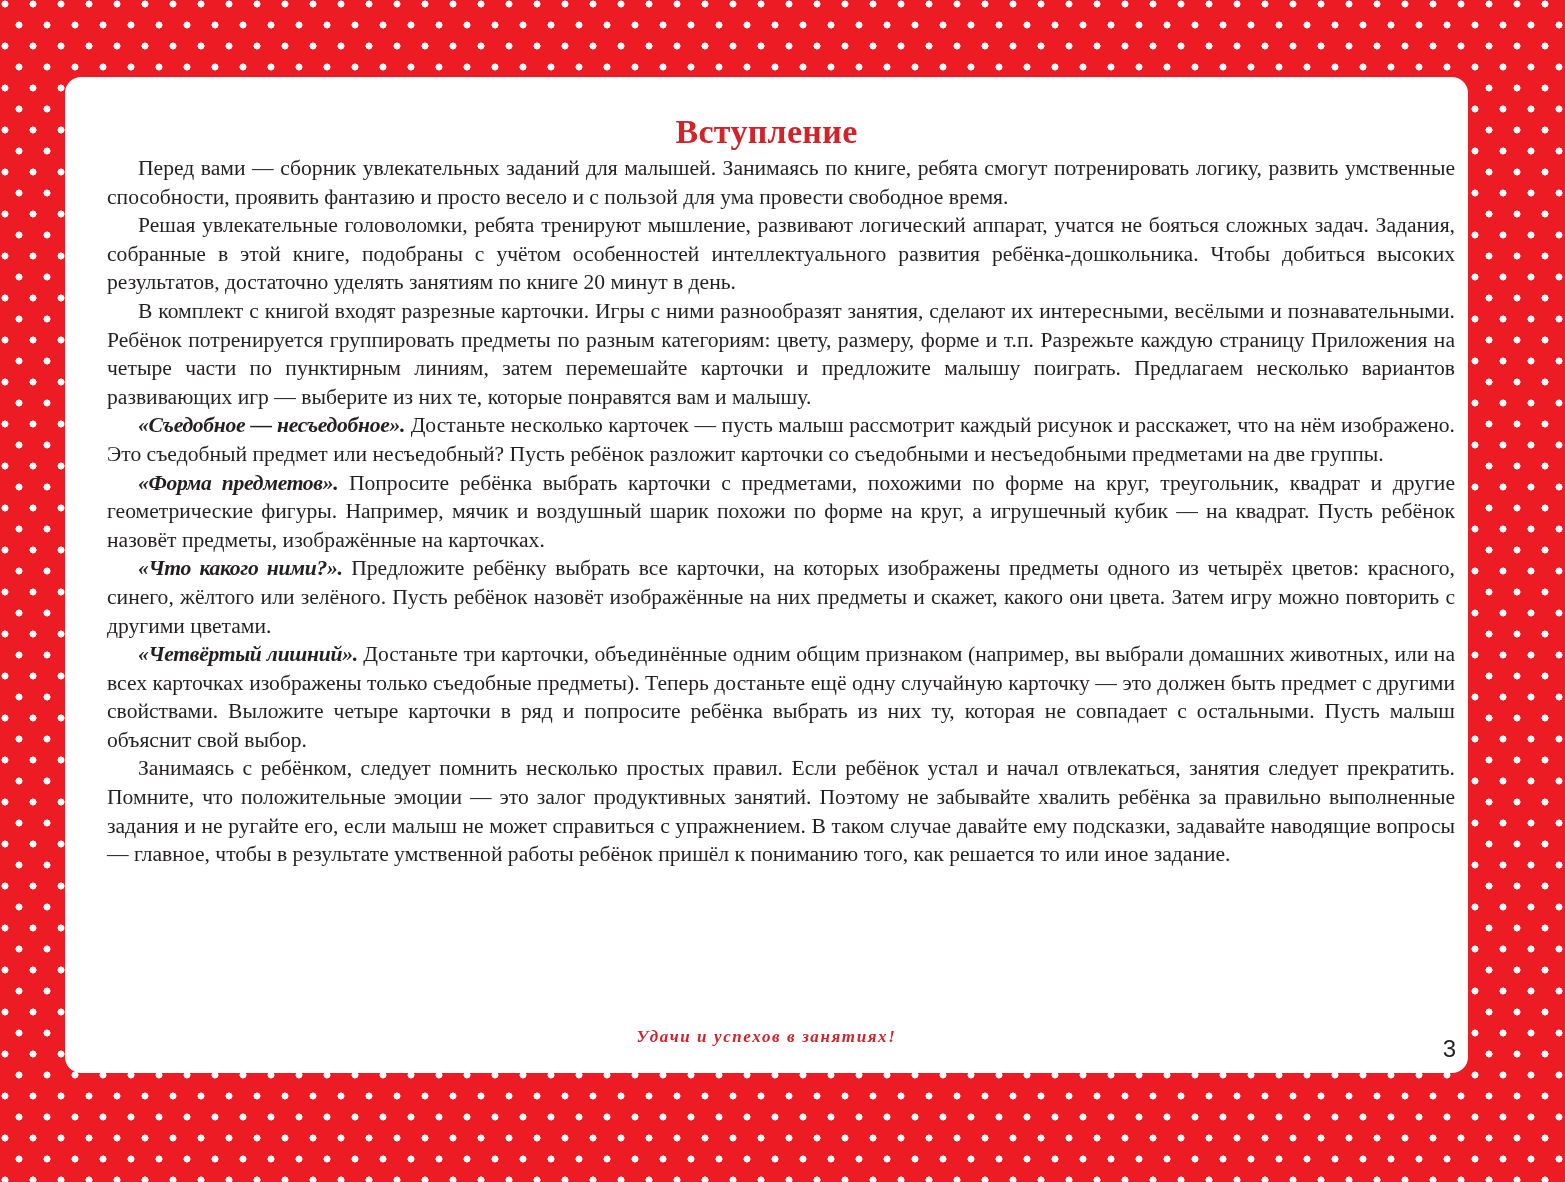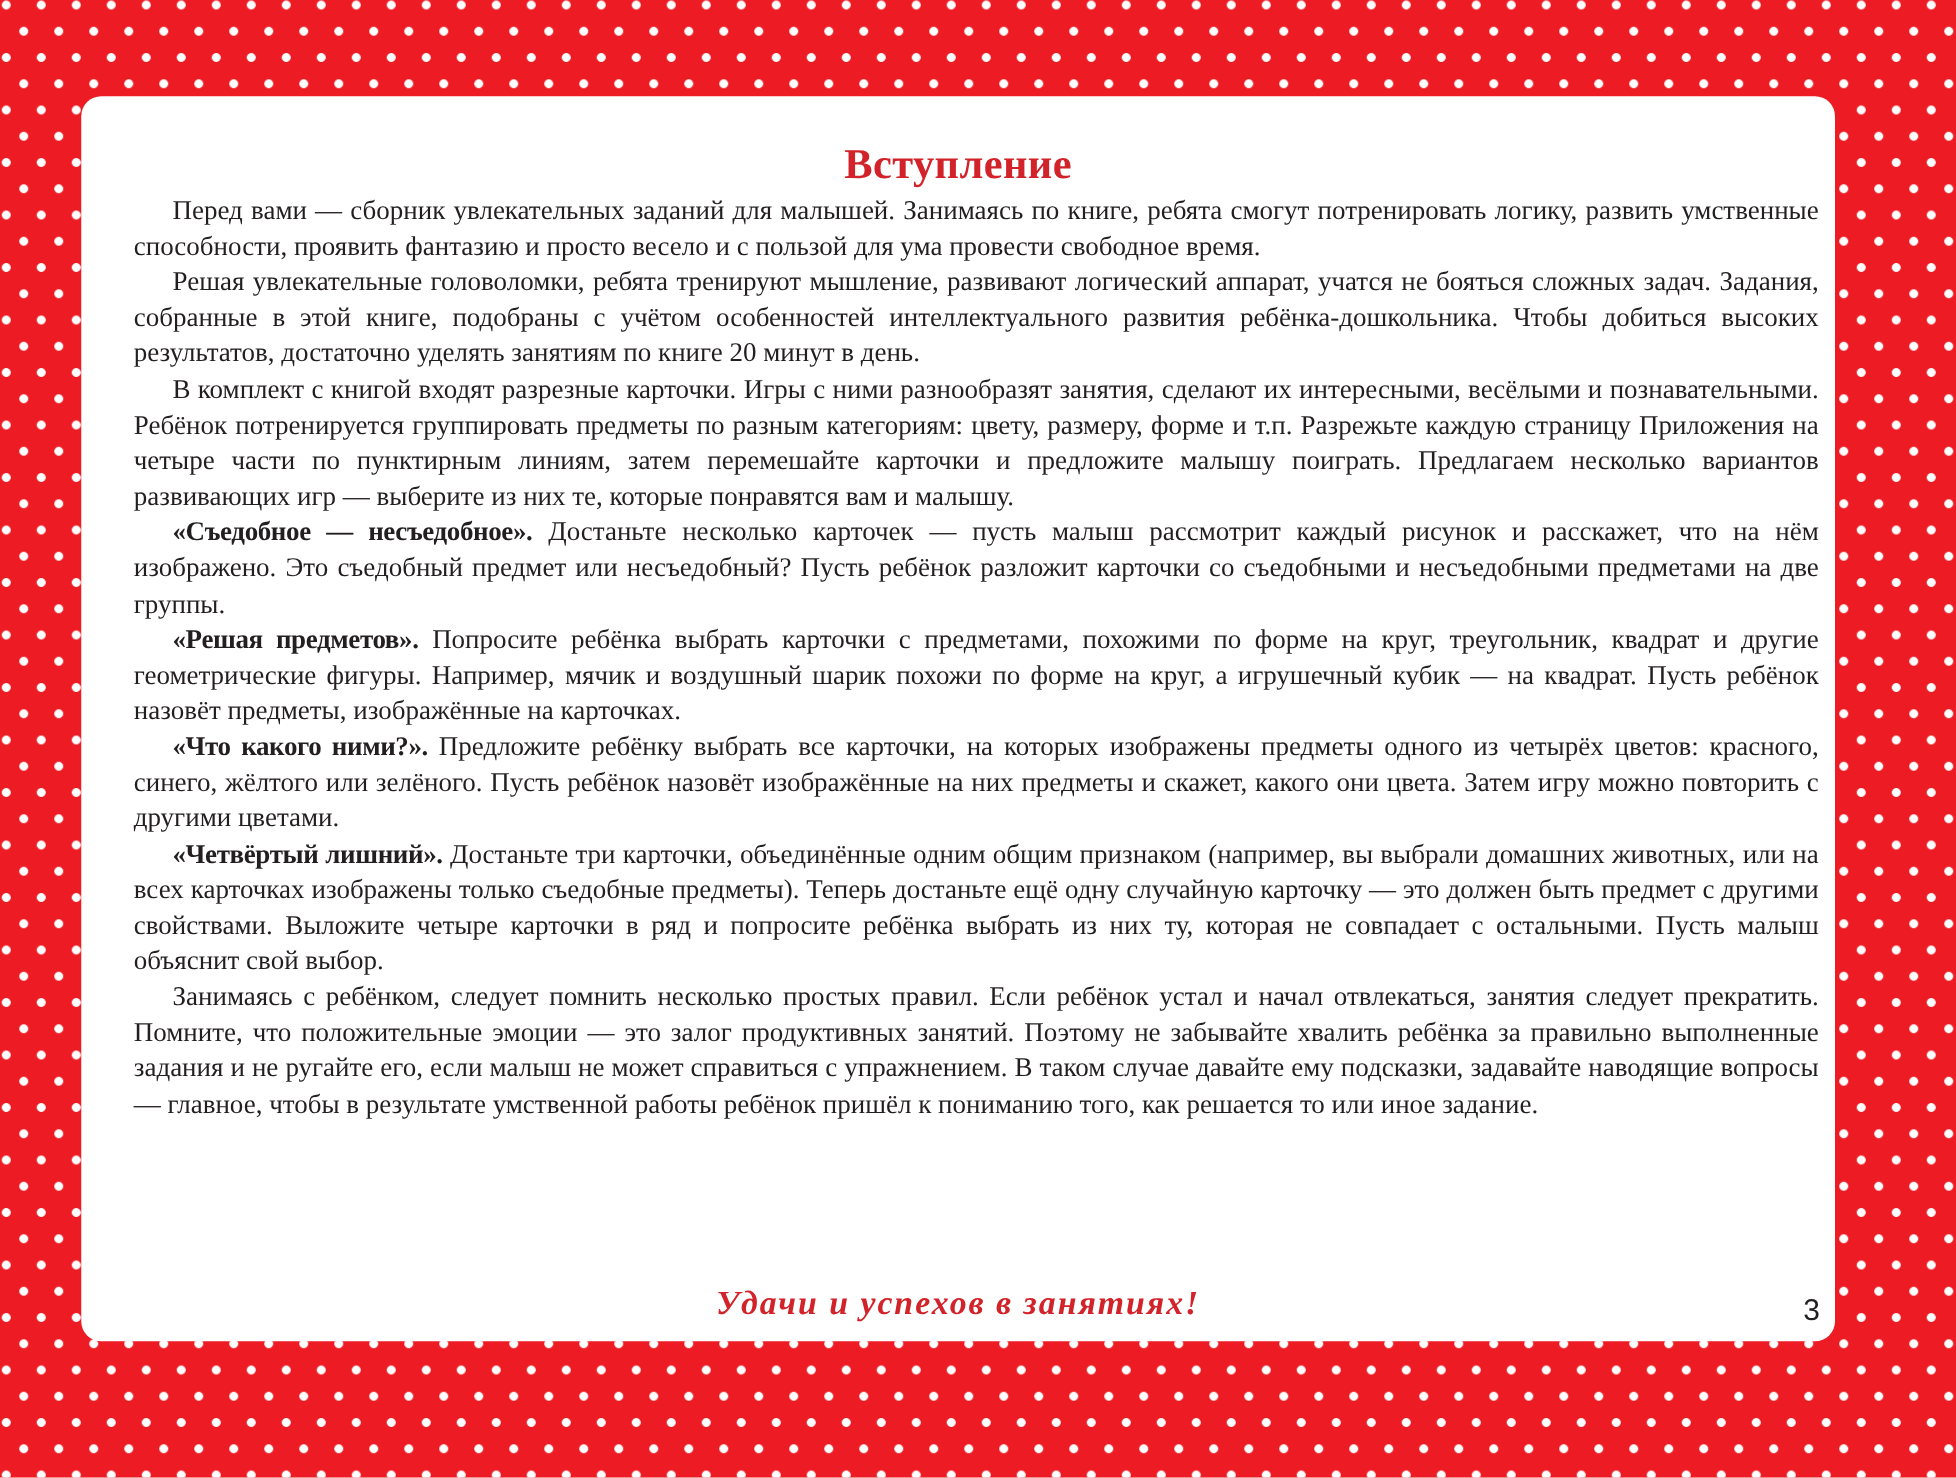--- a/index.html
+++ b/index.html
@@ -53,31 +53,32 @@
       hyphens: manual;
     }
     .body-text p {
       margin: 0;
       text-indent: 31px;
       text-align-last: left;
     }
     .body-text b {
       font-weight: bold;
       letter-spacing: -0.3px;
+      font-style: italic;
     }
     .closing {
       position: absolute;
       left: 0;
       right: 0;
       top: 950px;
       text-align: center;
       font-family: "Liberation Serif", "DejaVu Serif", serif;
       font-style: italic;
       font-weight: bold;
-      font-size: 27px;
+      font-size: 17px;
       letter-spacing: 1.6px;
       color: #d2232a;
     }
     .page-number {
       position: absolute;
       right: 12px;
       top: 958px;
       font-family: "Liberation Sans", "DejaVu Sans", sans-serif;
       font-size: 24px;
       color: #231f20;
@@ -87,21 +88,21 @@
 <body>
 
 <div class="page-card">
   <h1 class="title">Вступление</h1>
 
   <div class="body-text">
     <p><span>Перед вами — сборник увлекательных заданий для малышей. Занимаясь по книге, ребята смогут потренировать логику, развить умственные способности, проявить фантазию и просто весело и с пользой для ума провести свободное время.</span></p>
     <p><span>Решая увлекательные головоломки, ребята тренируют мышление, развивают логический аппарат, учатся не бояться сложных задач. Задания, собранные в этой книге, подобраны с учётом особенностей интеллектуального развития ребёнка-дошкольника. Чтобы добиться высоких результатов, достаточно уделять занятиям по книге 20 минут в день.</span></p>
     <p><span>В комплект с книгой входят разрезные карточки. Игры с ними разнообразят занятия, сделают их интересными, весёлыми и познавательными. Ребёнок потренируется группировать предметы по разным категориям: цвету, размеру, форме и т.п. Разрежьте каждую страницу Приложения на четыре части по пунктирным линиям, затем перемешайте карточки и предложите малышу поиграть. Предлагаем несколько вариантов развивающих игр — выберите из них те, которые понравятся вам и малышу.</span></p>
     <p><b>«Съедобное — несъедобное».</b><span> Достаньте несколько карточек — пусть малыш рассмотрит каждый рисунок и расскажет, что на нём изображено. Это съедобный предмет или несъедобный? Пусть ребёнок разложит карточки со съедобными и несъедобными предметами на две группы.</span></p>
-    <p><b>«Решая предметов».</b><span> Попросите ребёнка выбрать карточки с предметами, похожими по форме на круг, треугольник, квадрат и другие геометрические фигуры. Например, мячик и воздушный шарик похожи по форме на круг, а игрушечный кубик — на квадрат. Пусть ребёнок назовёт предметы, изображённые на карточках.</span></p>
+    <p><b>«Форма предметов».</b><span> Попросите ребёнка выбрать карточки с предметами, похожими по форме на круг, треугольник, квадрат и другие геометрические фигуры. Например, мячик и воздушный шарик похожи по форме на круг, а игрушечный кубик — на квадрат. Пусть ребёнок назовёт предметы, изображённые на карточках.</span></p>
     <p><b>«Что какого ними?».</b><span> Предложите ребёнку выбрать все карточки, на которых изображены предметы одного из четырёх цветов: красного, синего, жёлтого или зелёного. Пусть ребёнок назовёт изображённые на них предметы и скажет, какого они цвета. Затем игру можно повторить с другими цветами.</span></p>
     <p><b>«Четвёртый лишний».</b><span> Достаньте три карточки, объединённые одним общим признаком (например, вы выбрали домашних животных, или на всех карточках изображены только съедобные предметы). Теперь достаньте ещё одну случайную карточку — это должен быть предмет с другими свойствами. Выложите четыре карточки в ряд и попросите ребёнка выбрать из них ту, которая не совпадает с остальными. Пусть малыш объяснит свой выбор.</span></p>
     <p><span>Занимаясь с ребёнком, следует помнить несколько простых правил. Если ребёнок устал и начал отвлекаться, занятия следует прекратить. Помните, что положительные эмоции — это залог продуктивных занятий. Поэтому не забывайте хвалить ребёнка за правильно выполненные задания и не ругайте его, если малыш не может справиться с упражнением. В таком случае давайте ему подсказки, задавайте наводящие вопросы — главное, чтобы в результате умственной работы ребёнок пришёл к пониманию того, как решается то или иное задание.</span></p>
   </div>
 
   <div class="closing">Удачи и успехов в занятиях!</div>
   <div class="page-number">3</div>
 </div>
 
 </body></html>

